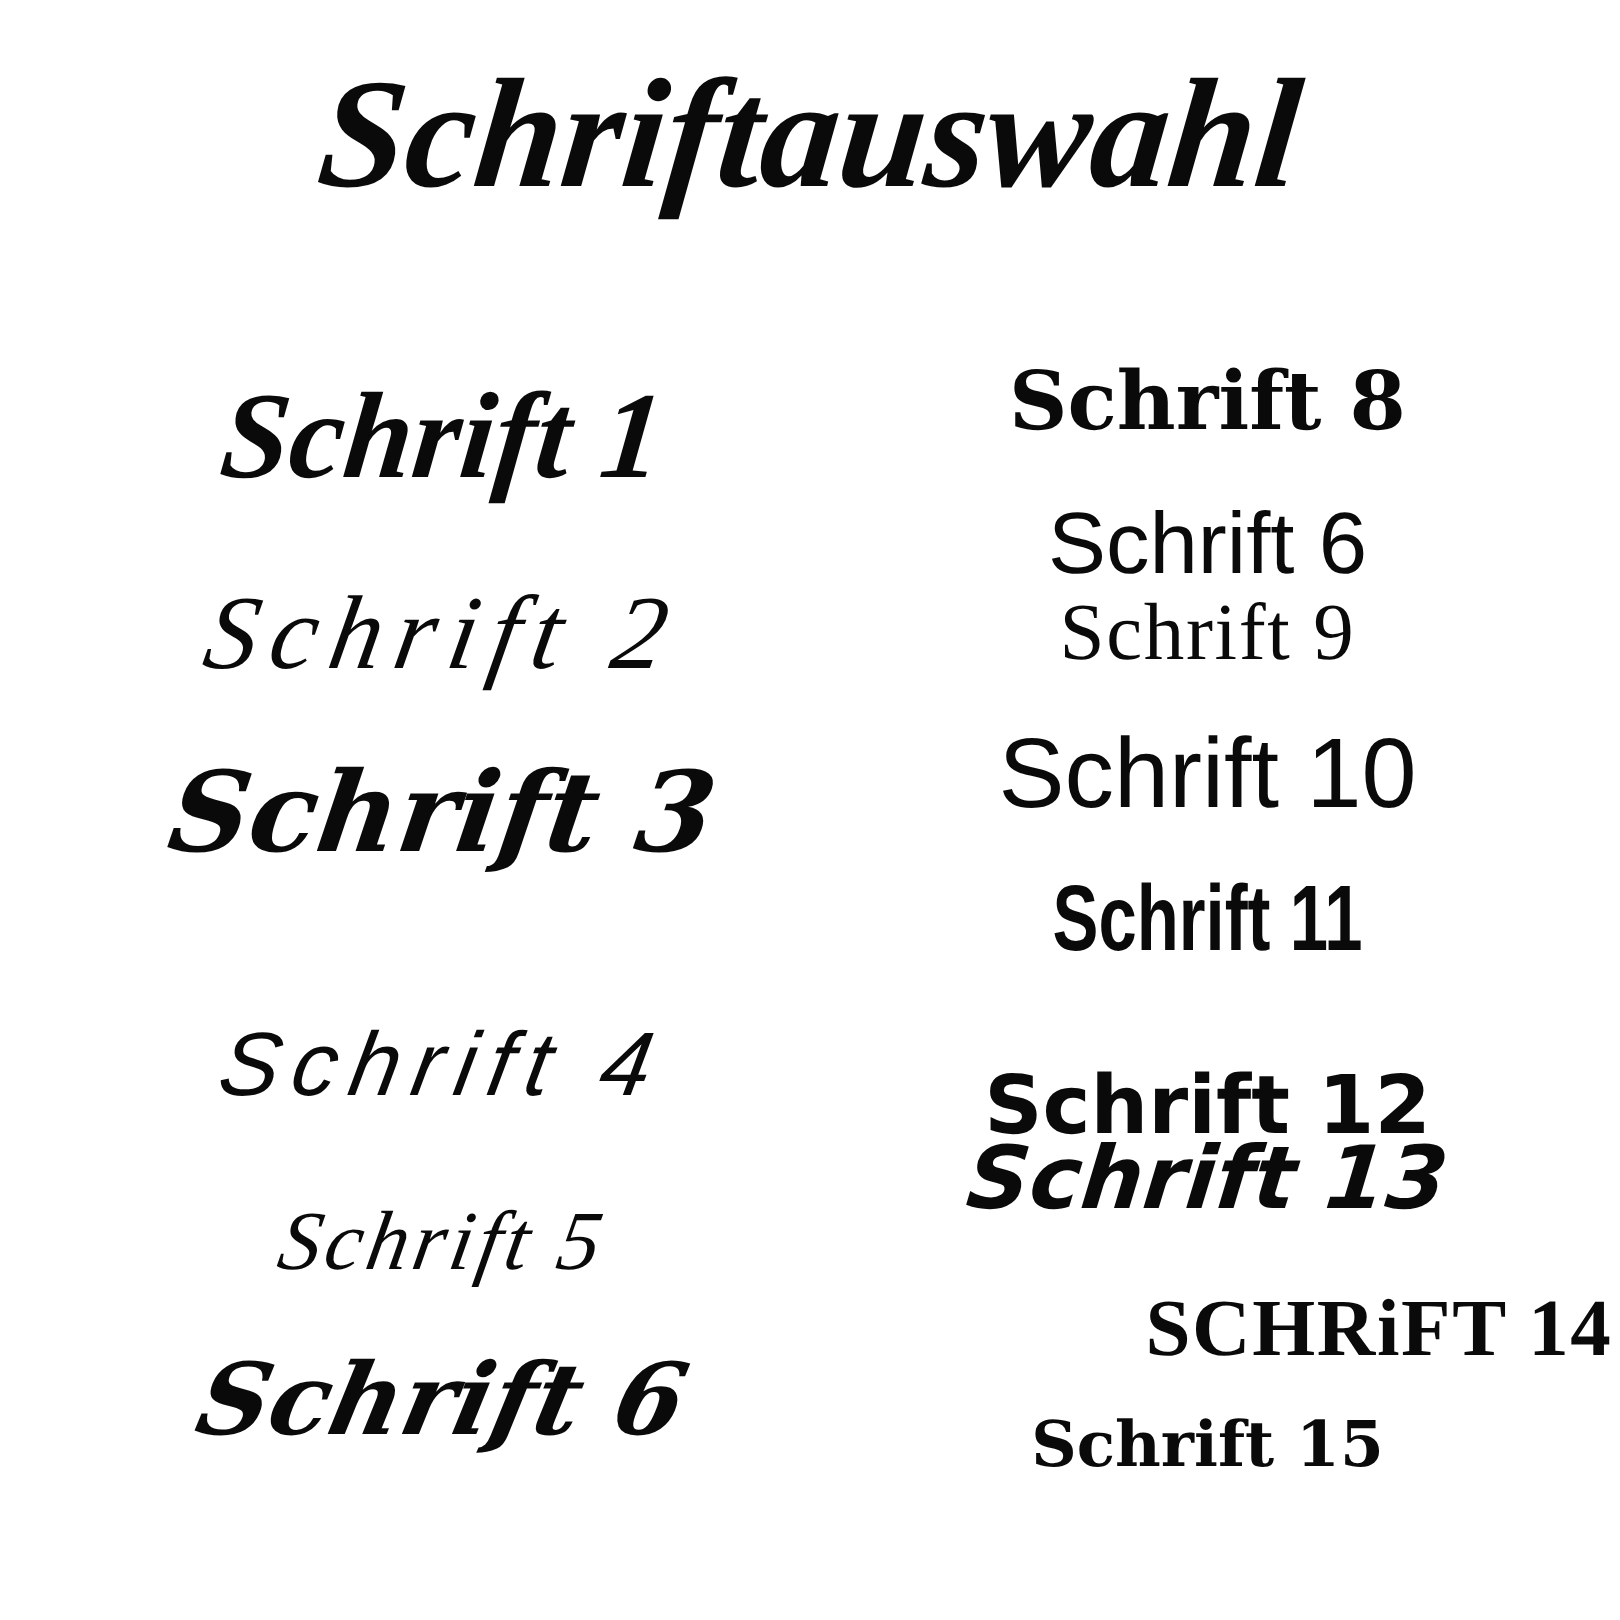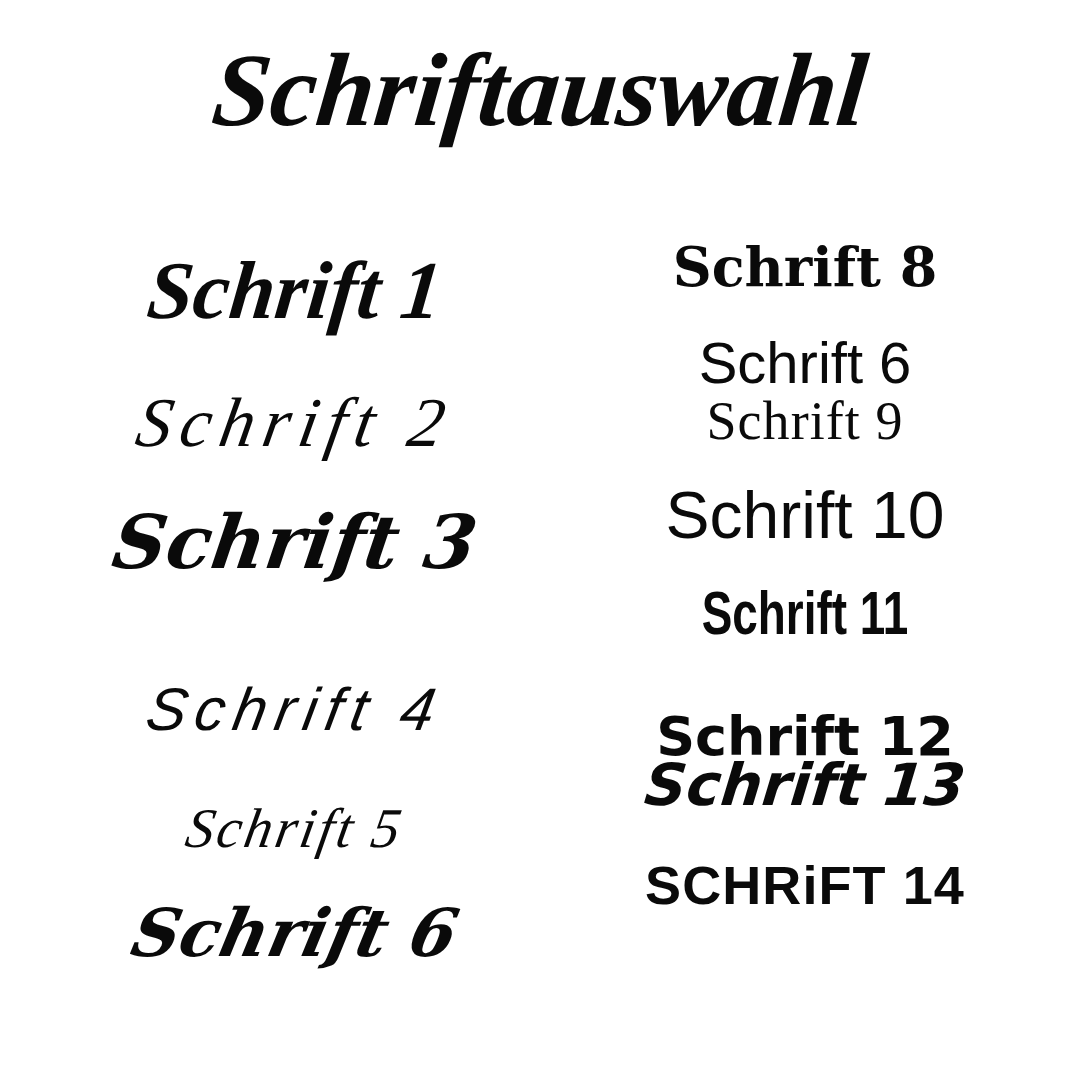--- a/index.html
+++ b/index.html
@@ -69,21 +69,21 @@
     transform: skewX(-12deg);
   }
   
   .t-serif-semibold { font-family: "DejaVu Serif", serif; font-weight: 700; }
   .t-sans-clean     { font-family: "Liberation Sans", sans-serif; font-weight: 400; }
   .t-serif-regular  { font-family: "Liberation Serif", serif; font-weight: 400; letter-spacing: 0.02em; }
   .t-serif-didone   { font-family: Liberation Sans, sans-serif; font-weight: 400; }
   .t-sans-condensed { font-family: "Liberation Sans", sans-serif; font-weight: 700; transform: scaleX(0.74); }
   .t-rounded-marker { font-family: "DejaVu Sans", sans-serif; font-weight: 700; }
   .t-retro-script   { font-family: "DejaVu Sans", sans-serif; font-weight: 700; font-style: italic; transform: skewX(-6deg); }
-  .t-chunky-caps    { font-family: Liberation Sans, sans-serif; font-weight: 700; letter-spacing: 0.02em; }
+  .t-chunky-caps    { font-family: Liberation Serif, serif; font-weight: 700; letter-spacing: 0.02em; text-align: right; }
   .t-fatface-serif  { font-family: "DejaVu Serif", serif; font-weight: 700; }
 </style>
 </head>
 <body>
 
 <div class="page">
 
   <div class="sample t-title" style="top: 38px; font-size: 104px;">Schriftauswahl</div>
 
   <div class="column col-left">
@@ -97,15 +97,16 @@
 
   <div class="column col-right">
     <div class="sample t-serif-semibold" style="top: 240px; font-size: 54px;">Schrift 8</div>
     <div class="sample t-sans-clean" style="top: 334px; font-size: 58px;">Schrift 6</div>
     <div class="sample t-serif-regular" style="top: 394px; font-size: 54px;">Schrift 9</div>
     <div class="sample t-serif-didone" style="top: 482px; font-size: 66px;">Schrift 10</div>
     <div class="sample t-sans-condensed" style="top: 582px; font-size: 62px;">Schrift 11</div>
     <div class="sample t-rounded-marker" style="top: 674px; font-size: 54px; margin-top: 36px;">Schrift 12</div>
     <div class="sample t-retro-script" style="top: 756px; font-size: 58px;">Schrift 13</div>
     <div class="sample t-chunky-caps" style="top: 858px; font-size: 54px;">SCHRiFT 14</div>
+    <div class="sample t-fatface-serif" style="top: 942px; font-size: 42px;">Schrift 15</div>
   </div>
 
 </div>
 
 </body></html>

